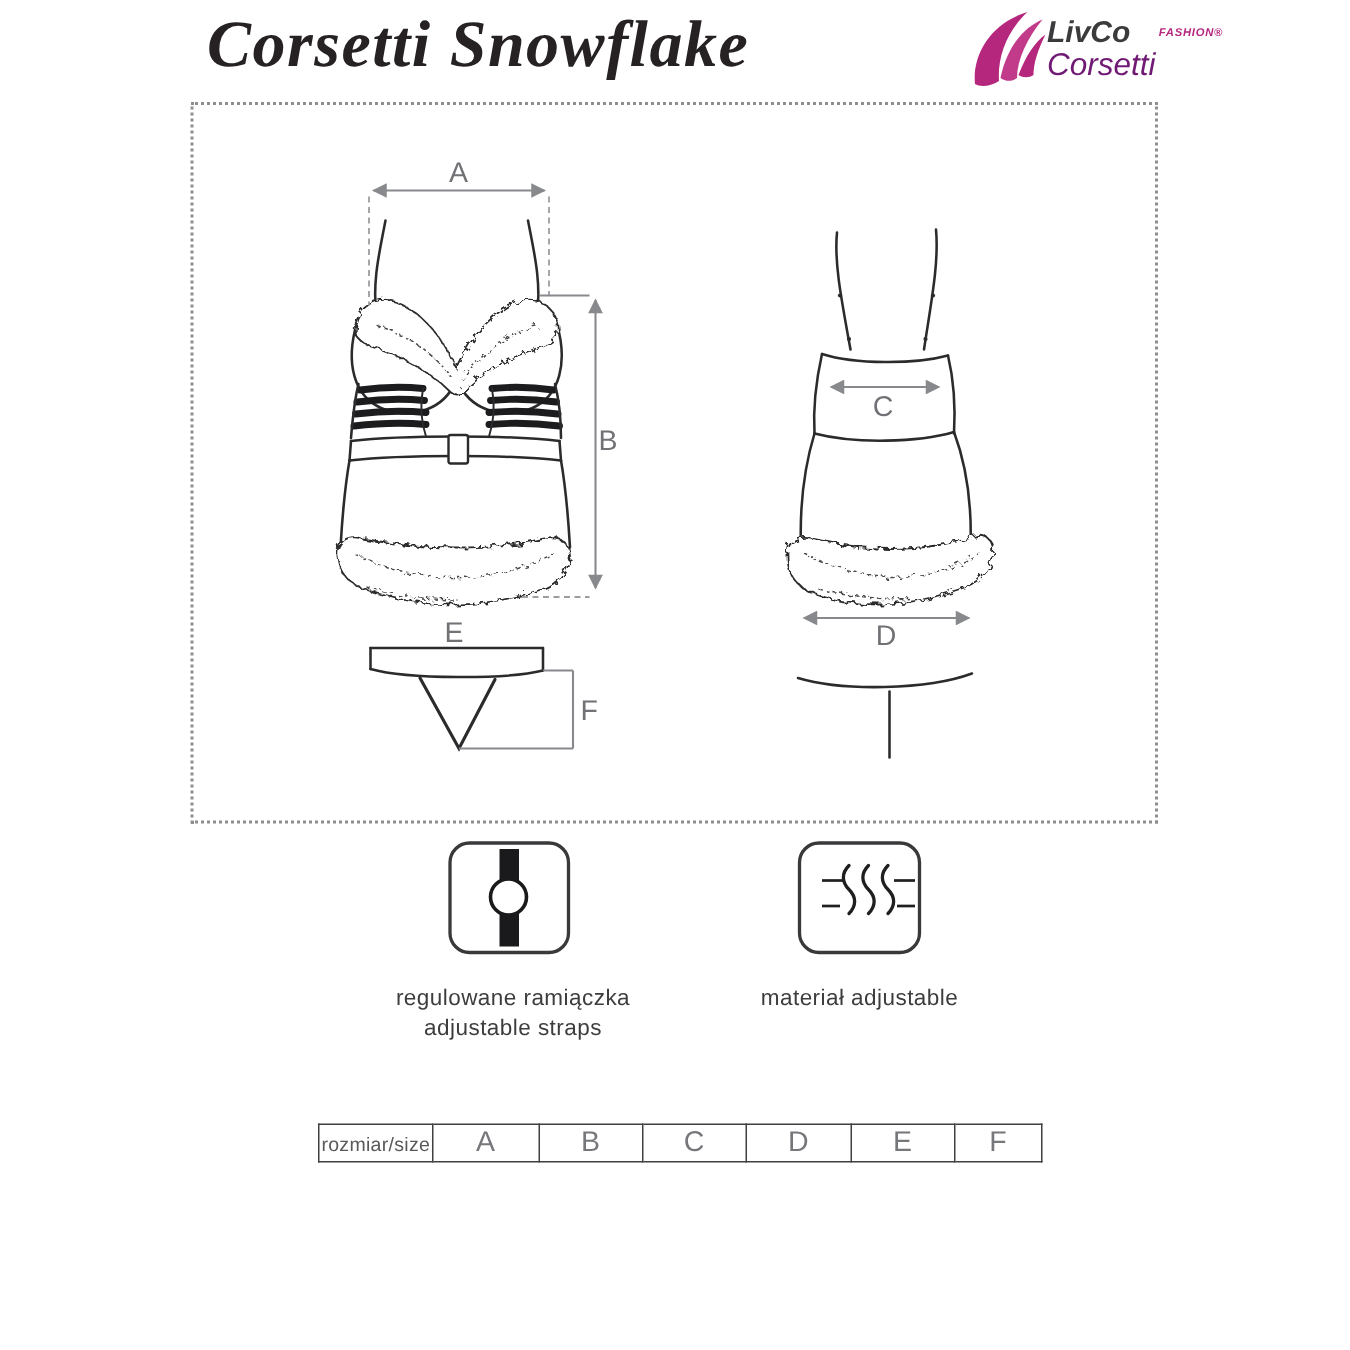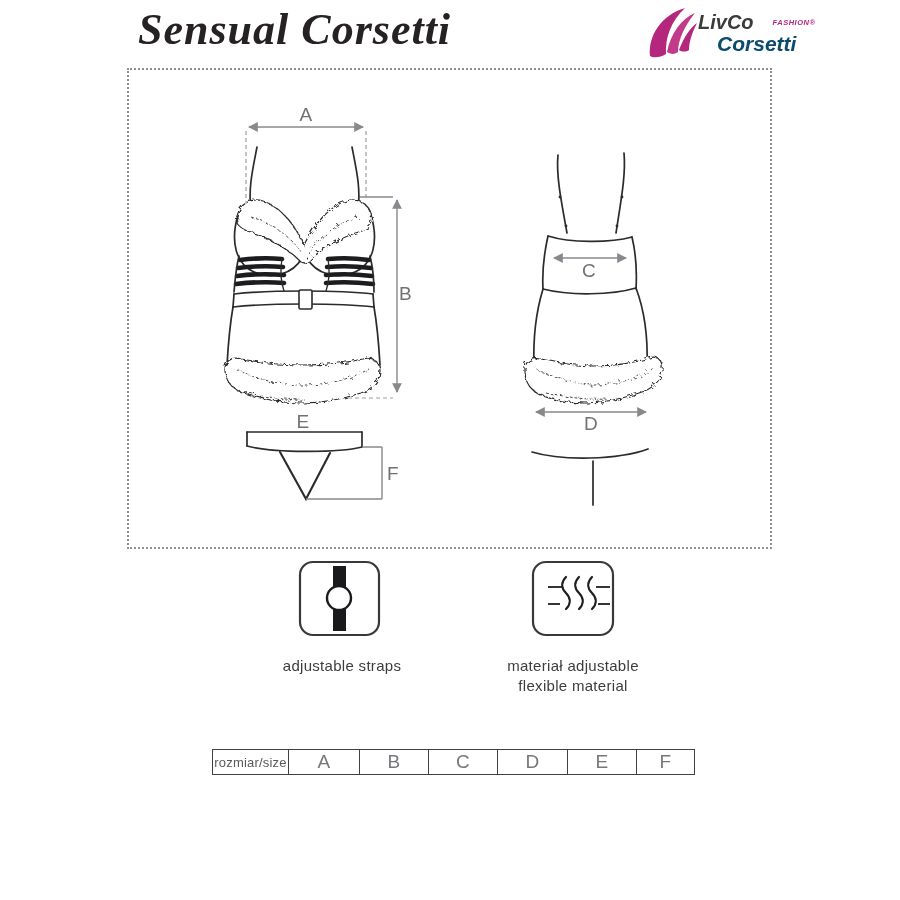--- a/index.html
+++ b/index.html
@@ -9,21 +9,21 @@
   
   .title{position:absolute;left:138px;top:4px;width:470px;height:56px;
          font-family:"Liberation Serif",serif;font-style:italic;font-weight:700;
          font-size:44px;color:#262224;letter-spacing:1px;white-space:nowrap;}
   .logo{position:absolute;left:645px;top:6px;width:150px;height:54px;}
   .logo-swoosh{position:absolute;left:0;top:0;}
   .logo-text{position:absolute;left:53px;top:6px;line-height:1;}
   .logo-line1{font-weight:700;font-style:italic;font-size:20px;color:#3b3b3d;letter-spacing:0;text-align:center;}
   .logo-fashion{font-weight:700;font-style:italic;font-size:7.5px;color:#b5267d;
                 margin-left:19px;vertical-align:4px;letter-spacing:.5px;}
-  .logo-line2{font-weight:700;font-style:italic;font-size:21px;color:#0c4a6e;margin-top:1px;text-align:center;}
+  .logo-line2{font-weight:400;font-style:italic;font-size:21px;color:#701a75;margin-top:1px;}
 
   
   .diagram-box{position:absolute;left:127px;top:68px;width:641px;height:477px;
                border:2px dotted #8f8f91;}
   svg.diagram{position:absolute;left:0;top:0;pointer-events:none;}
 
   .outline{fill:none;stroke:#2b2a2c;stroke-width:1.7;stroke-linecap:round;}
   .thin{fill:none;stroke:#2b2a2c;stroke-width:1.3;stroke-linecap:round;}
   .band{fill:none;stroke:#1c1c1e;stroke-width:4.6;stroke-linecap:round;}
   .dim{stroke:#87898c;stroke-width:1.4;fill:none;}
@@ -55,21 +55,21 @@
   .sizecell{font-size:26px;color:#5b5c5e;letter-spacing:.5px;}
   .valcell{font-size:26px;color:#3b3b3d;letter-spacing:.3px;}
   .c0{width:75px;}.c1{width:70px;}.c2{width:68px;}.c3{width:68px;}
   .c4{width:69px;}.c5{width:68px;}.c6{width:57px;}
 </style>
 </head>
 <body>
 
 <div class="page">
 
-  <div class="title">Sensual Corsetti</div>
+  <div class="title">Corsetti Snowflake</div>
 
   <div class="logo">
     <svg class="logo-swoosh" width="52" height="52" viewBox="0 0 52 52">
       <path d="M5,50 C3,30 16,9 40,2 C26,15 20,32 21,48 C15,52 8,52 5,50 Z" fill="#b5267d"></path>
       <path d="M22,46 C26,27 36,13 50,7 C40,19 33,34 33,46 C29,49 25,48 22,46 Z" fill="#c23a8a"></path>
       <path d="M34,44 C39,31 45,22 52,17 C47,27 44,36 44,44 C41,46 37,46 34,44 Z" fill="#b5267d"></path>
     </svg>
     <div class="logo-text">
       <div>
         <span class="logo-line1">LivCo</span><span class="logo-fashion">FASHION®</span>
@@ -228,25 +228,25 @@
       <path class="iconstroke" d="M579,577 C574,582 574,588 579,593 C584,598 584,604 579,609"></path>
       <path class="iconstroke" d="M592,577 C587,582 587,588 592,593 C597,598 597,604 592,609"></path>
       <line class="icondash" x1="548" y1="587" x2="562" y2="587"></line>
       <line class="icondash" x1="548" y1="604" x2="560" y2="604"></line>
       <line class="icondash" x1="596" y1="587" x2="610" y2="587"></line>
       <line class="icondash" x1="598" y1="604" x2="610" y2="604"></line>
     </g>
   </svg>
 
   <div class="feature-label left">
+    <div>regulowane ramiączka</div>
     <div>adjustable straps</div>
   </div>
   <div class="feature-label right">
     <div>materiał adjustable</div>
-    <div>flexible material</div>
   </div>
 
   <div class="size-table">
     <table class="t-head">
       <tbody>
           <tr>
         <td class="c0 corner">rozmiar/size</td>
         <td class="c1 colletter">A</td>
         <td class="c2 colletter">B</td>
         <td class="c3 colletter">C</td>

